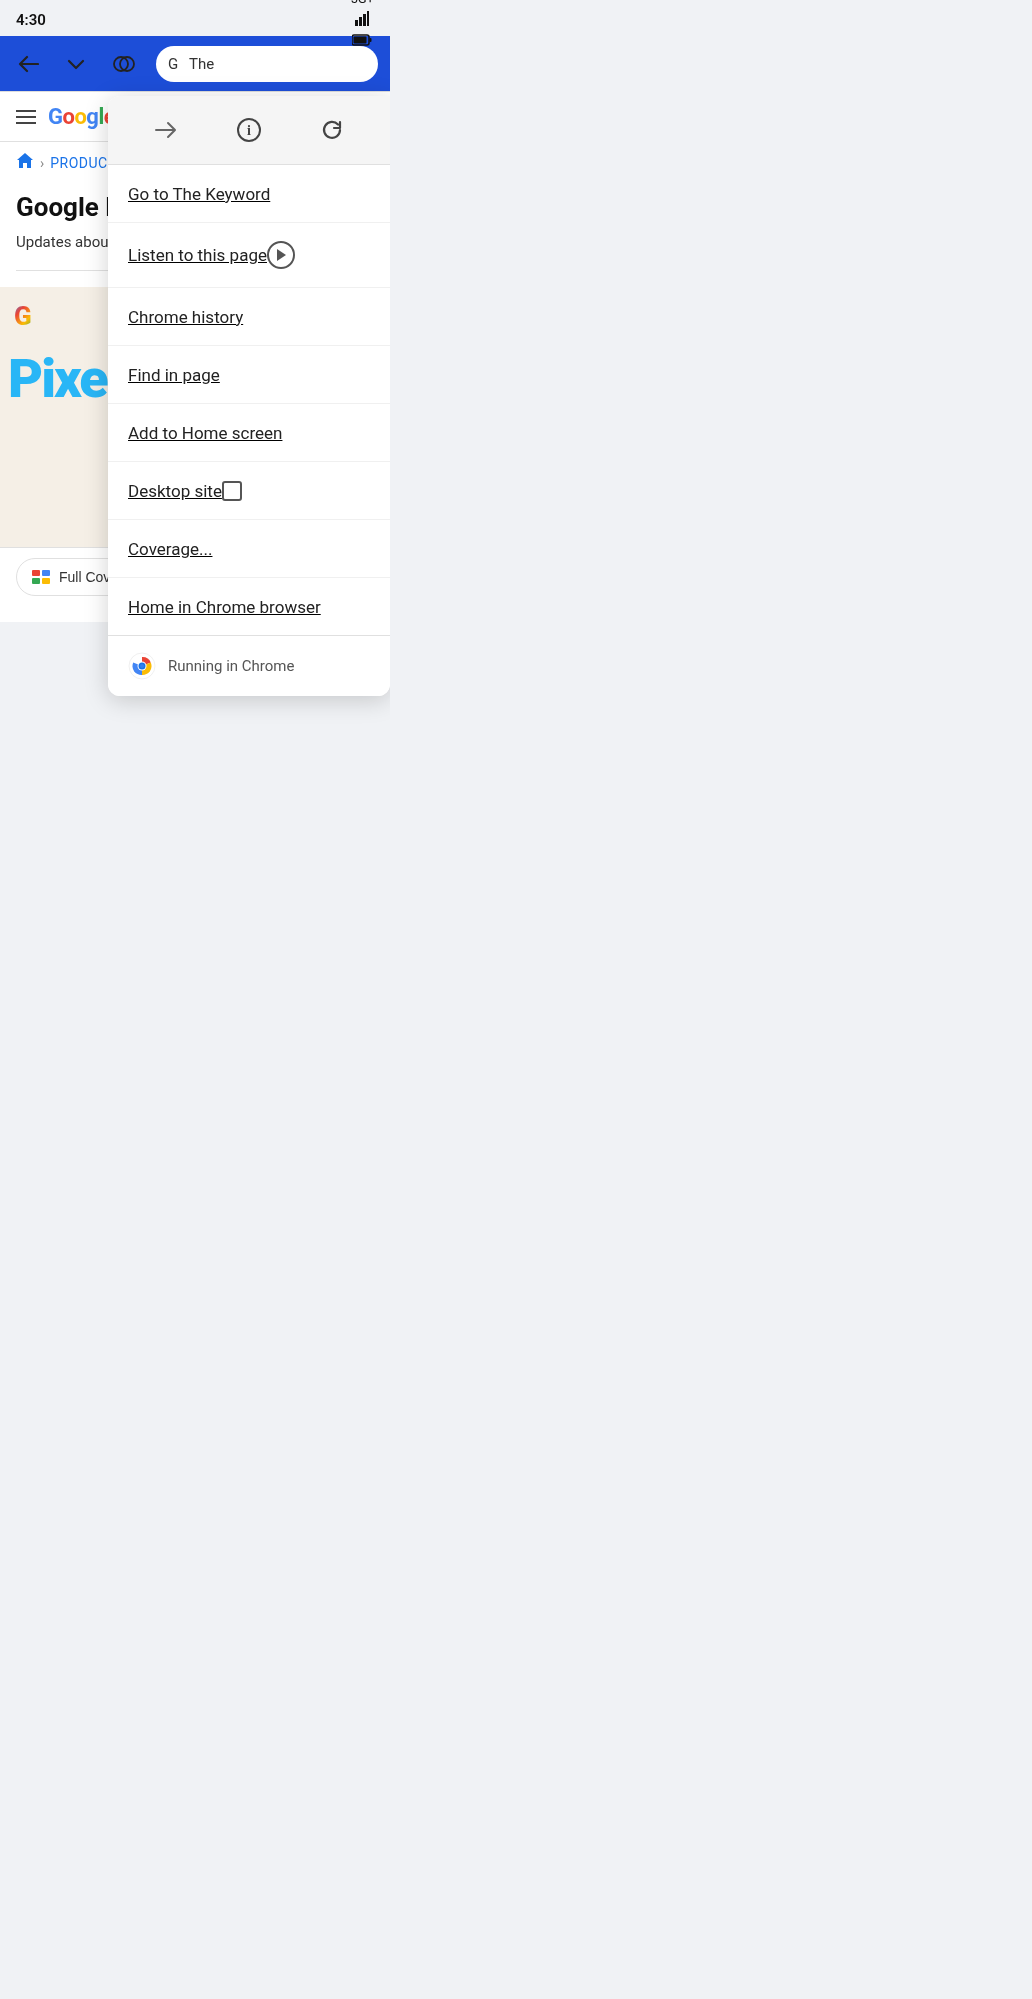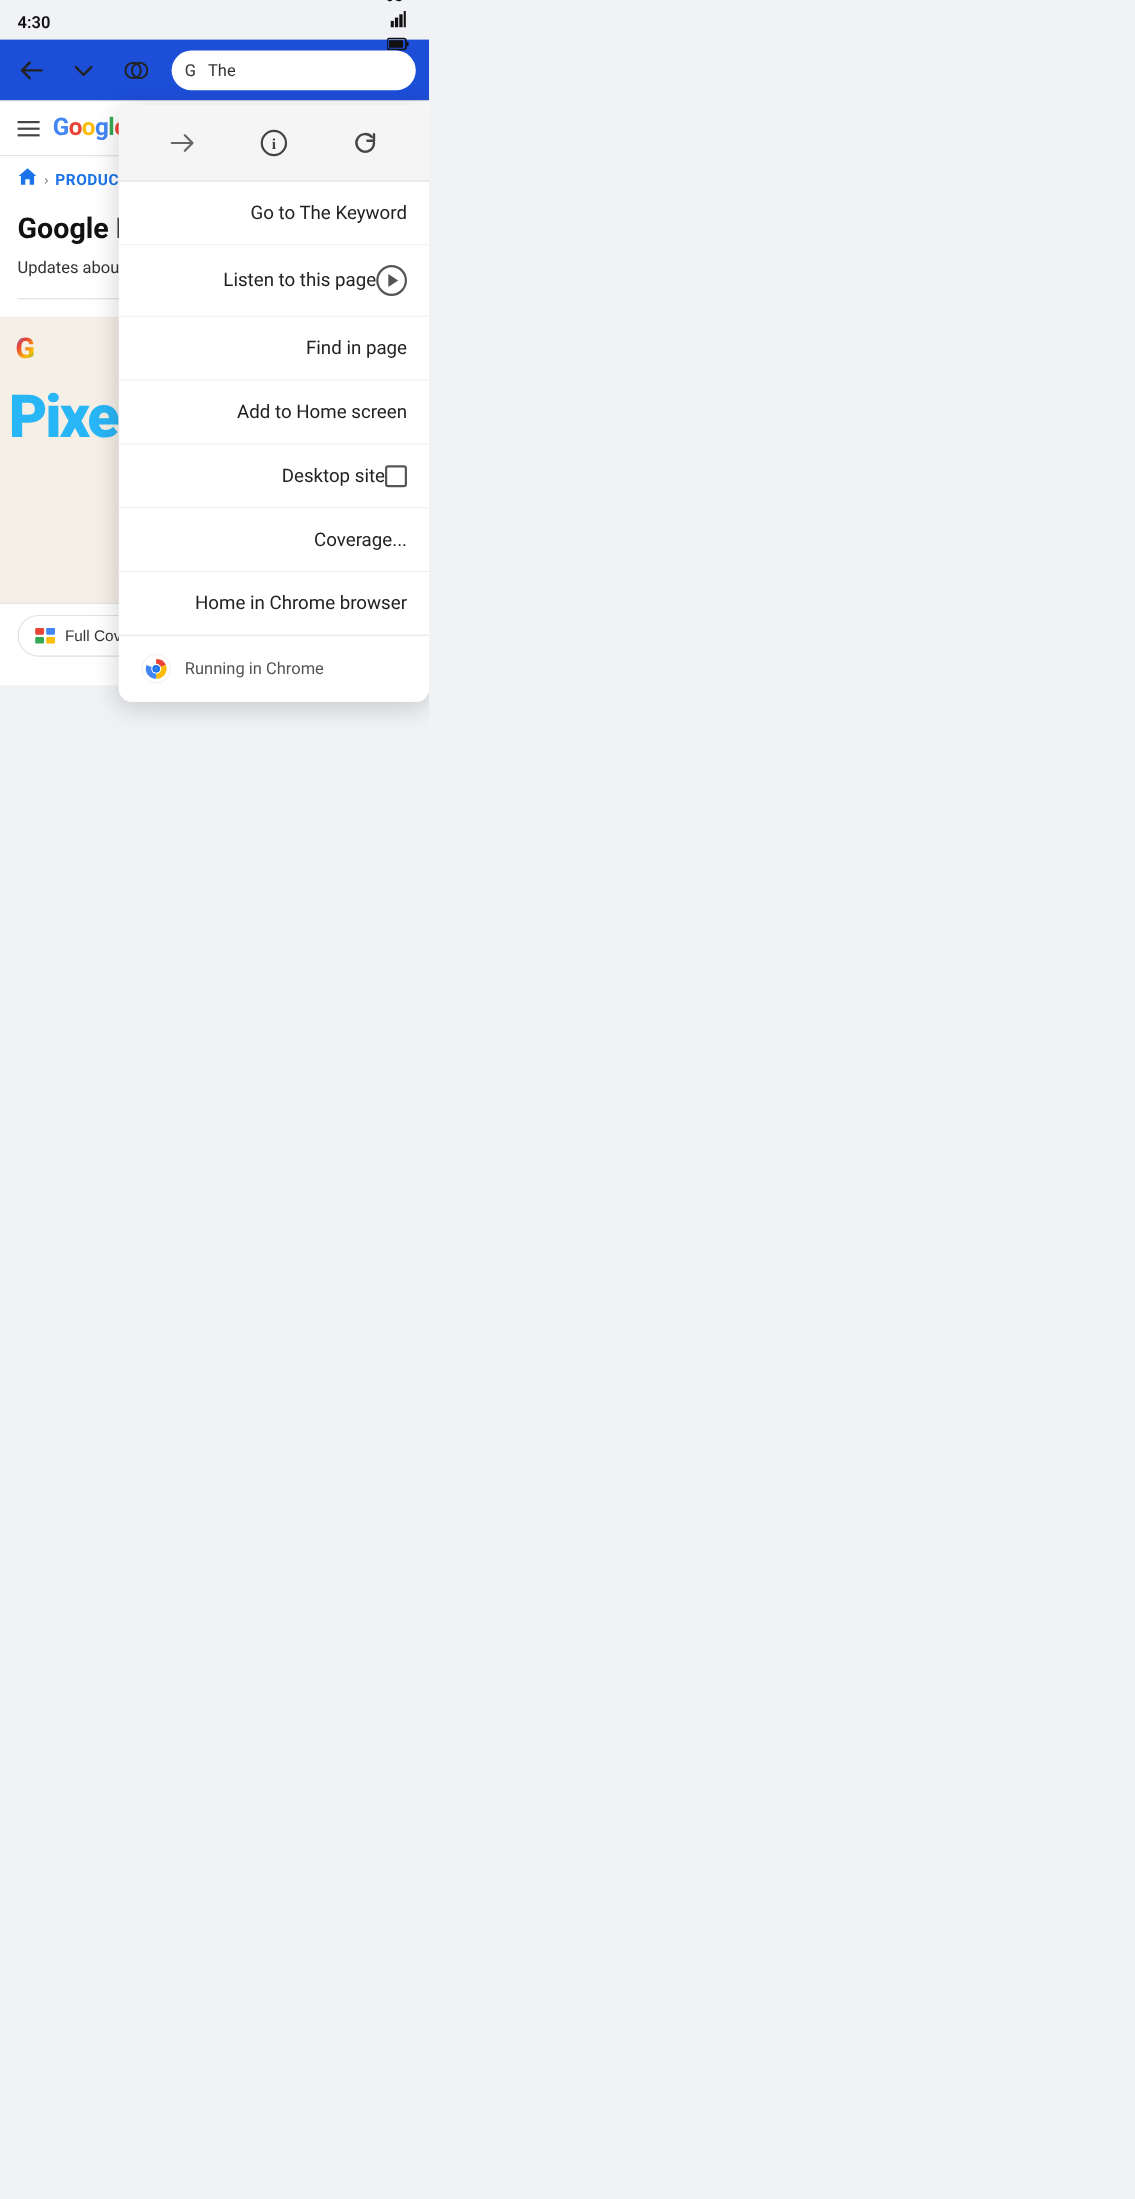--- a/index.html
+++ b/index.html
@@ -123,21 +123,21 @@
       color: #1a73e8;
       font-size: 18px;
     }
     .breadcrumb-arrow {
       color: #888;
       font-size: 14px;
     }
     .breadcrumb-label {
       color: #1a73e8;
       font-size: 14px;
-      font-weight: 700;
+      font-weight: 400;
       letter-spacing: 0.5px;
     }
 
     .article-title {
       font-size: 26px;
       font-weight: 700;
       color: #111;
       padding: 8px 16px 4px;
       line-height: 1.2;
     }
@@ -306,25 +306,26 @@
       justify-content: center;
       cursor: pointer;
       color: #555;
       font-size: 20px;
     }
 
     
     .menu-item {
       display: flex;
       align-items: center;
-      justify-content: flex-end;
+      justify-content: flex-start;
       padding: 18px 20px;
       cursor: pointer;
       border-bottom: 1px solid #f0f0f0;
       min-height: 58px;
+      text-decoration: underline;
     }
     .menu-item:last-child {
       border-bottom: none;
     }
     .menu-item-text {
       font-size: 17px;
       color: #222;
     }
 
     .menu-item-running {
@@ -551,20 +552,23 @@
     <span class="menu-item-text">Go to The Keyword</span>
   </div>
 
   <div class="menu-item">
     <span class="menu-item-text">Listen to this page</span>
     <div class="play-circle">
       <div class="play-triangle"></div>
     </div>
   </div>
 
+  <div class="menu-item">
+    <span class="menu-item-text">Chrome history</span>
+  </div>
 
   <div class="menu-item">
     <span class="menu-item-text">Find in page</span>
   </div>
 
   <div class="menu-item">
     <span class="menu-item-text">Add to Home screen</span>
   </div>
 
   <div class="menu-item">

